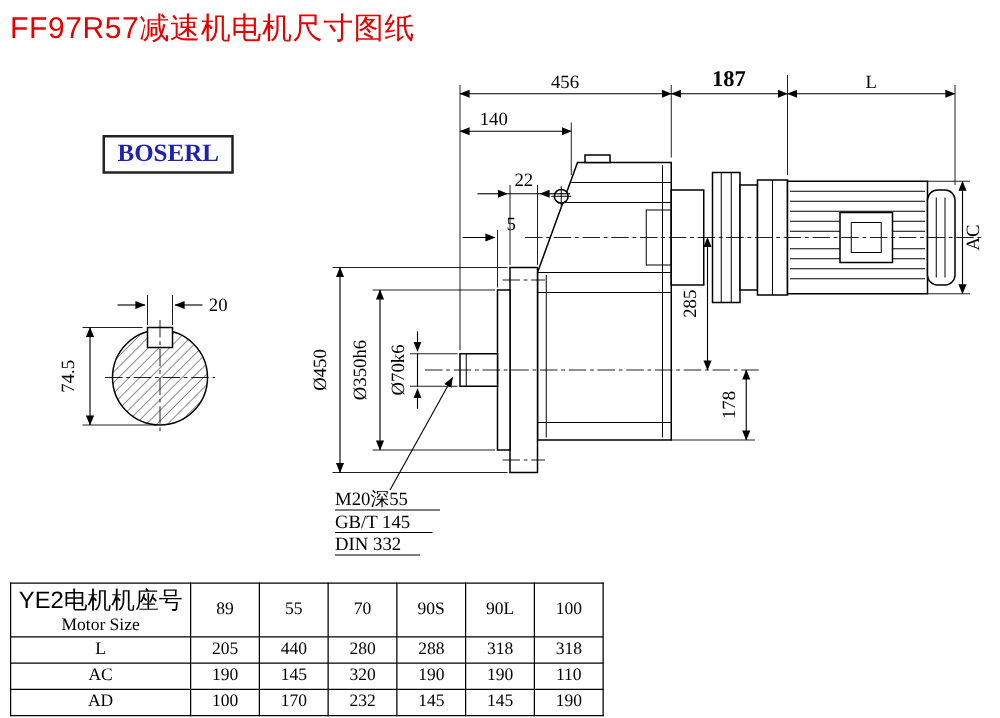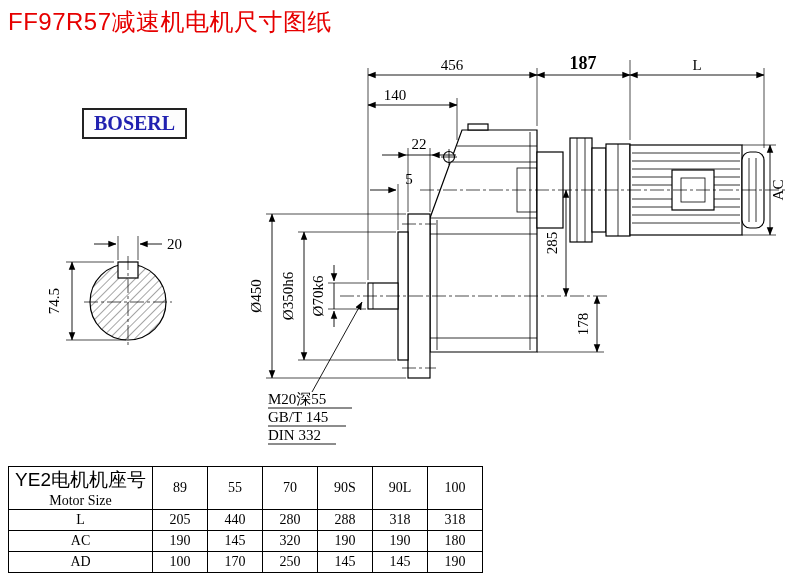--- a/index.html
+++ b/index.html
@@ -231,25 +231,25 @@
     <td>318</td>
     <td>318</td>
   </tr>
   <tr>
     <td class="c0">AC</td>
     <td>190</td>
     <td>145</td>
     <td>320</td>
     <td>190</td>
     <td>190</td>
-    <td>180</td>
+    <td>110</td>
   </tr>
   <tr>
     <td class="c0">AD</td>
     <td>100</td>
     <td>170</td>
-    <td>250</td>
+    <td>232</td>
     <td>145</td>
     <td>145</td>
     <td>190</td>
   </tr>
 </tbody>
   </table>
 
 </body></html>

